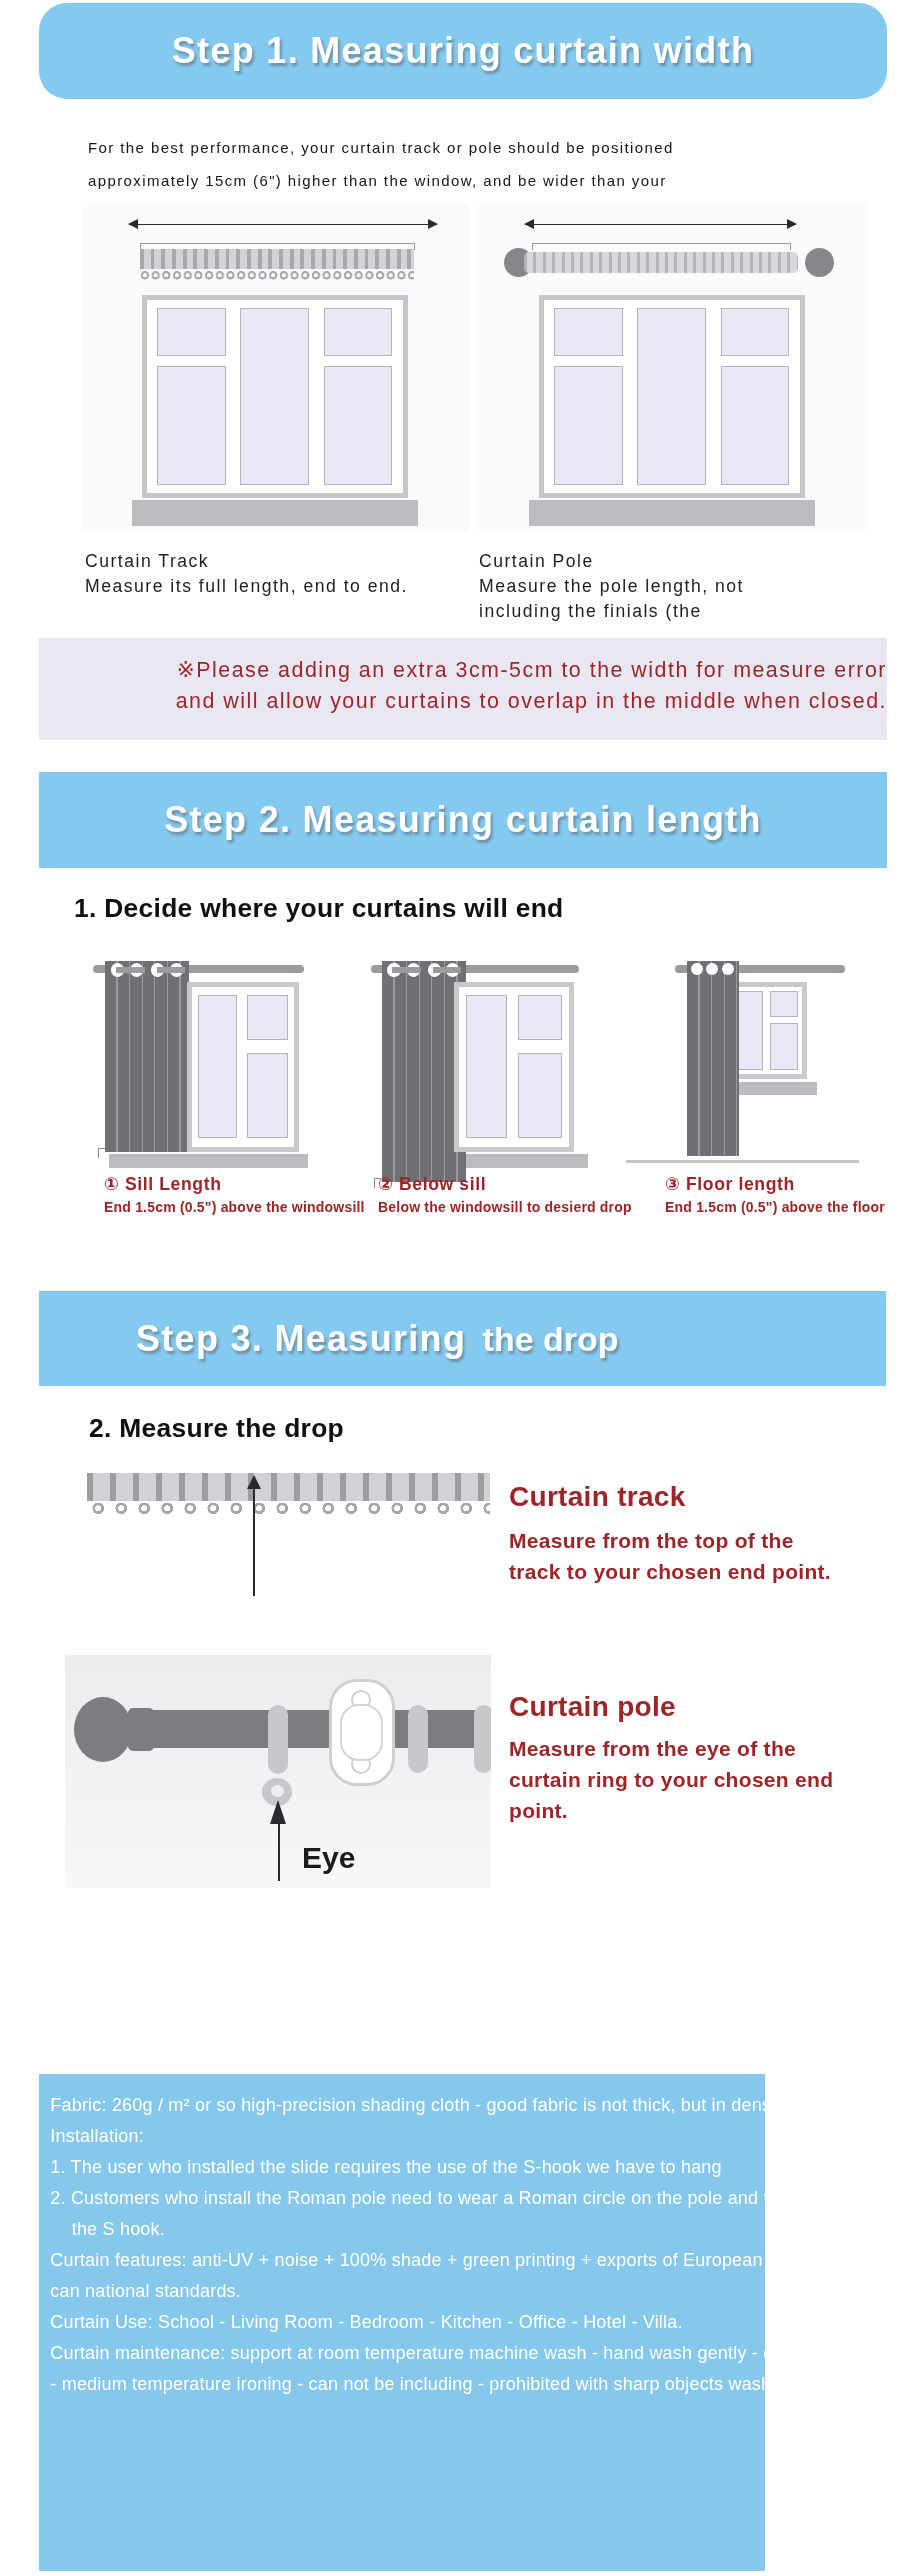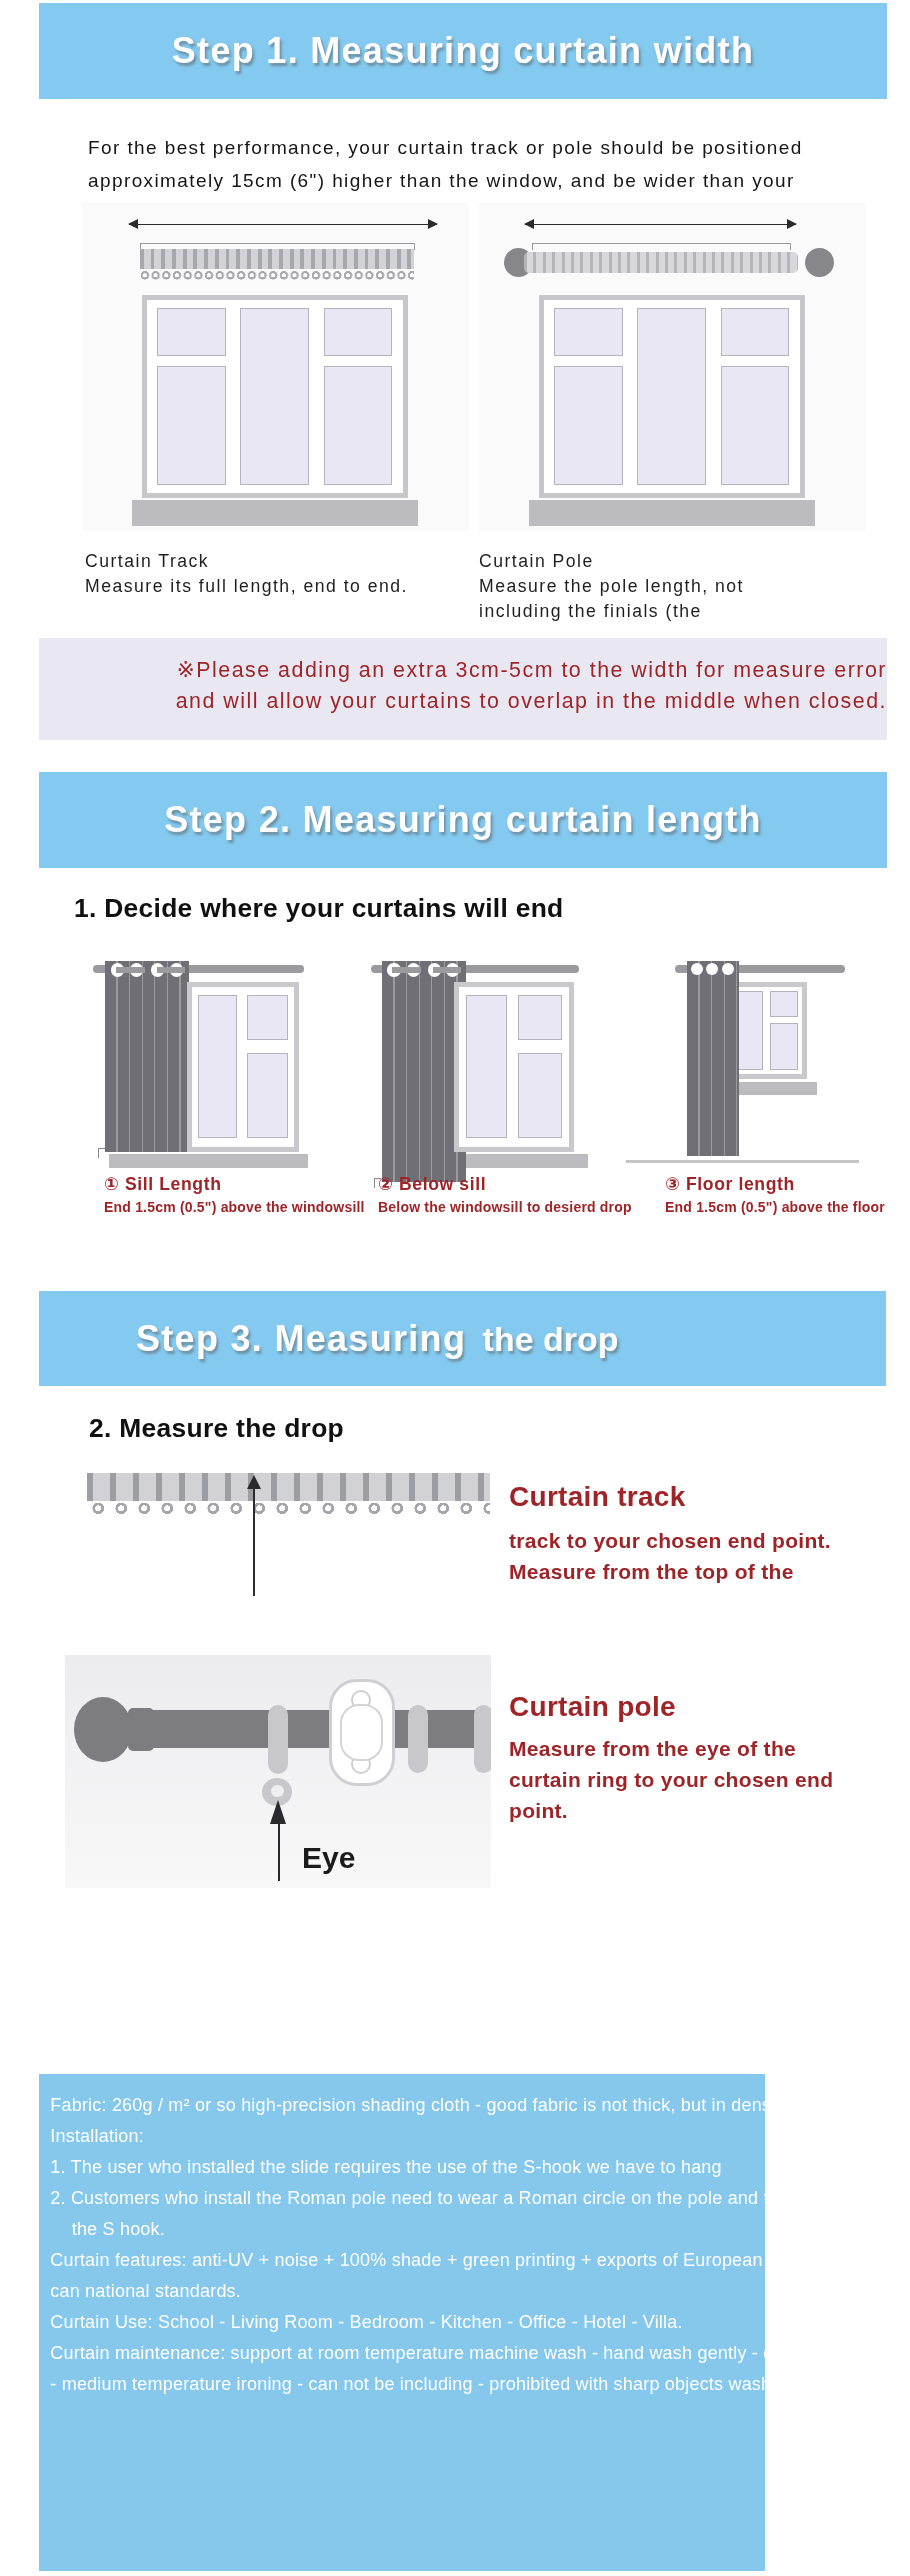--- a/index.html
+++ b/index.html
@@ -5,21 +5,21 @@
   html,body{margin:0;padding:0;background:#fff;}
   #page{position:relative;width:910px;height:2576px;background:#ffffff;overflow:hidden;
         font-family:"Liberation Sans","DejaVu Sans",sans-serif;}
   
   .step-hdr{position:absolute;left:39px;width:848px;height:96px;background:var(--blue);
             color:#fff;font-weight:700;font-size:36px;letter-spacing:1.3px;
             text-align:center;line-height:96px;white-space:nowrap;
             text-shadow:1.9px 2.5px 2.5px rgba(90,90,90,.5);}
   .step-hdr .sub{font-size:34px;font-weight:600;letter-spacing:0;margin-left:16.4px;}
   
-  .intro{position:absolute;left:88px;top:131px;font-size:19px;letter-spacing:1.4px;
+  .intro{position:absolute;left:88px;top:131px;font-size:15px;letter-spacing:1.4px;
          line-height:33px;color:#161616;white-space:nowrap;}
   .caption{position:absolute;font-size:17.6px;letter-spacing:1.5px;line-height:25px;
            color:#1f1f1f;white-space:nowrap;}
   .note-box{position:absolute;left:39px;width:848px;background:var(--noteBg);
             text-align:right;color:var(--red);font-size:21.4px;letter-spacing:1.5px;
             line-height:31px;white-space:nowrap;}
   .subhead{position:absolute;font-size:26.4px;font-weight:700;color:#101010;
            letter-spacing:0.3px;white-space:nowrap;}
   .opt-title{position:absolute;font-size:17.6px;font-weight:700;color:var(--red);
              letter-spacing:0.6px;white-space:nowrap;}
@@ -76,21 +76,21 @@
   .details-box{position:absolute;left:39px;top:2074px;width:726px;height:497px;
                background:var(--blue2);box-sizing:border-box;padding:16.4px 11.3px;}
   .details-box .dline{color:#fff;font-size:18px;line-height:31px;letter-spacing:0.2px;white-space:nowrap;}
   .details-box .dline:nth-child(5){padding-left:21.4px;}
 </style>
 </head>
 <body>
 
 <div id="page">
 
-  <div class="step-hdr" style="top:3.1px;">
+  <div class="step-hdr" style="top:3.1px;border-radius:28px;">
     <span>Step 1. Measuring curtain width</span>
   </div>
 
   <div class="intro">
     <div>For the best performance, your curtain track or pole should be positioned</div>
     <div>approximately 15cm (6") higher than the window, and be wider than your</div>
   </div>
 
   <div class="panel" style="left:82px;">
     <div class="darrow" style="left:47px;top:21px;width:308px;"></div>
@@ -208,22 +208,22 @@
 
   <div class="subhead" style="left:89px;top:1413px;">2. Measure the drop</div>
 
   <div class="track-band3" style="left:87px;top:1473px;width:403px;"></div>
   <div class="hook-row3" style="left:87px;top:1501px;width:403px;"></div>
   <div class="up-head" style="left:247px;top:1475px;"></div>
   <div class="up-line" style="left:253px;top:1488px;height:108px;"></div>
 
   <div class="red-title" style="left:509px;top:1481px;">Curtain track</div>
   <div class="red-body" style="left:509px;top:1525px;">
+    <div>Measure from the top of the</div>
     <div>track to your chosen end point.</div>
-    <div>Measure from the top of the</div>
   </div>
 
   <div class="pole-panel">
     <div class="pp" style="left:9.4px;top:42px;width:58px;height:65px;border-radius:50%;background:#7c7c81;"></div>
     <div class="pp" style="left:63px;top:53px;width:26.4px;height:43px;border-radius:5px;background:#7c7c81;"></div>
     <div class="pp" style="left:86px;top:55px;width:340px;height:38px;background:#7c7c81;"></div>
     <div class="pp" style="left:203px;top:50px;width:20px;height:69px;border-radius:10px;background:#c7c7cc;"></div>
     <div class="pp" style="left:197px;top:123px;width:30px;height:28px;border-radius:50%;background:#c7c7cc;"></div>
     <div class="pp" style="left:206px;top:130px;width:12.6px;height:12px;border-radius:50%;background:#efeff1;"></div>
     <div class="pp" style="left:264px;top:24px;width:60px;height:101px;border:3.1px solid #cfcfd3;border-radius:28px;background:#fff;"></div>

